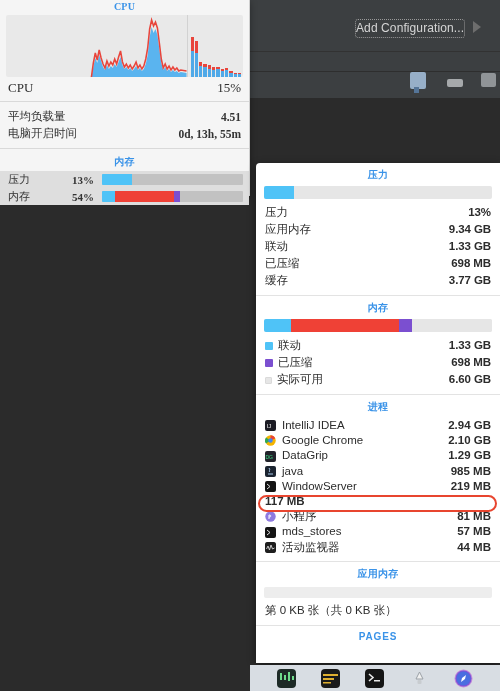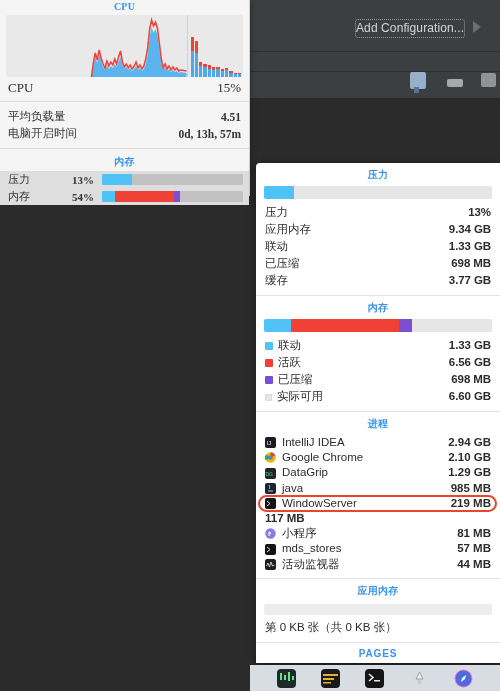--- a/index.html
+++ b/index.html
@@ -195,21 +195,21 @@
 
   <div class="hr"></div>
   <div style="height:6px"></div>
 
   <div class="kv-row">
     <span>平均负载量</span>
     <span class="val">4.51</span>
   </div>
   <div class="kv-row">
     <span>电脑开启时间</span>
-    <span class="val">0d, 13h, 57m</span>
+    <span class="val">0d, 13h, 55m</span>
   </div>
 
   <div style="height:6px"></div>
   <div class="hr"></div>
 
   <div class="sect-title" id="mem-title">内存</div>
 
   <div class="mem-line">
     <span class="lbl">压力</span>
     <span class="pct">13%</span>
@@ -262,24 +262,20 @@
   <div class="big-bar" id="memory-bar">
       <span style="width: 12%; background: rgb(79, 195, 247);"></span>
       <span style="width: 47%; background: rgb(239, 65, 54);"></span>
       <span style="width: 6%; background: rgb(123, 79, 208);"></span>
       <span style="width: 35%; background: rgb(230, 230, 230);"></span>
     </div>
   <div id="memory-rows">
       <div class="rp-row">
         <span><i class="legend-sq" style="background:#4fc3f7"></i><span>联动</span></span>
         <span class="v">1.33 GB</span>
-      </div>
-      <div class="rp-row">
-        <span><i class="legend-sq" style="background:#ef4136"></i><span>活跃</span></span>
-        <span class="v">6.56 GB</span>
       </div>
       <div class="rp-row">
         <span><i class="legend-sq" style="background:#7b4fd0"></i><span>已压缩</span></span>
         <span class="v">698 MB</span>
       </div>
       <div class="rp-row">
         <span><i class="legend-sq empty" style="background:#e6e6e6"></i><span>实际可用</span></span>
         <span class="v">6.60 GB</span>
       </div>
     </div>

